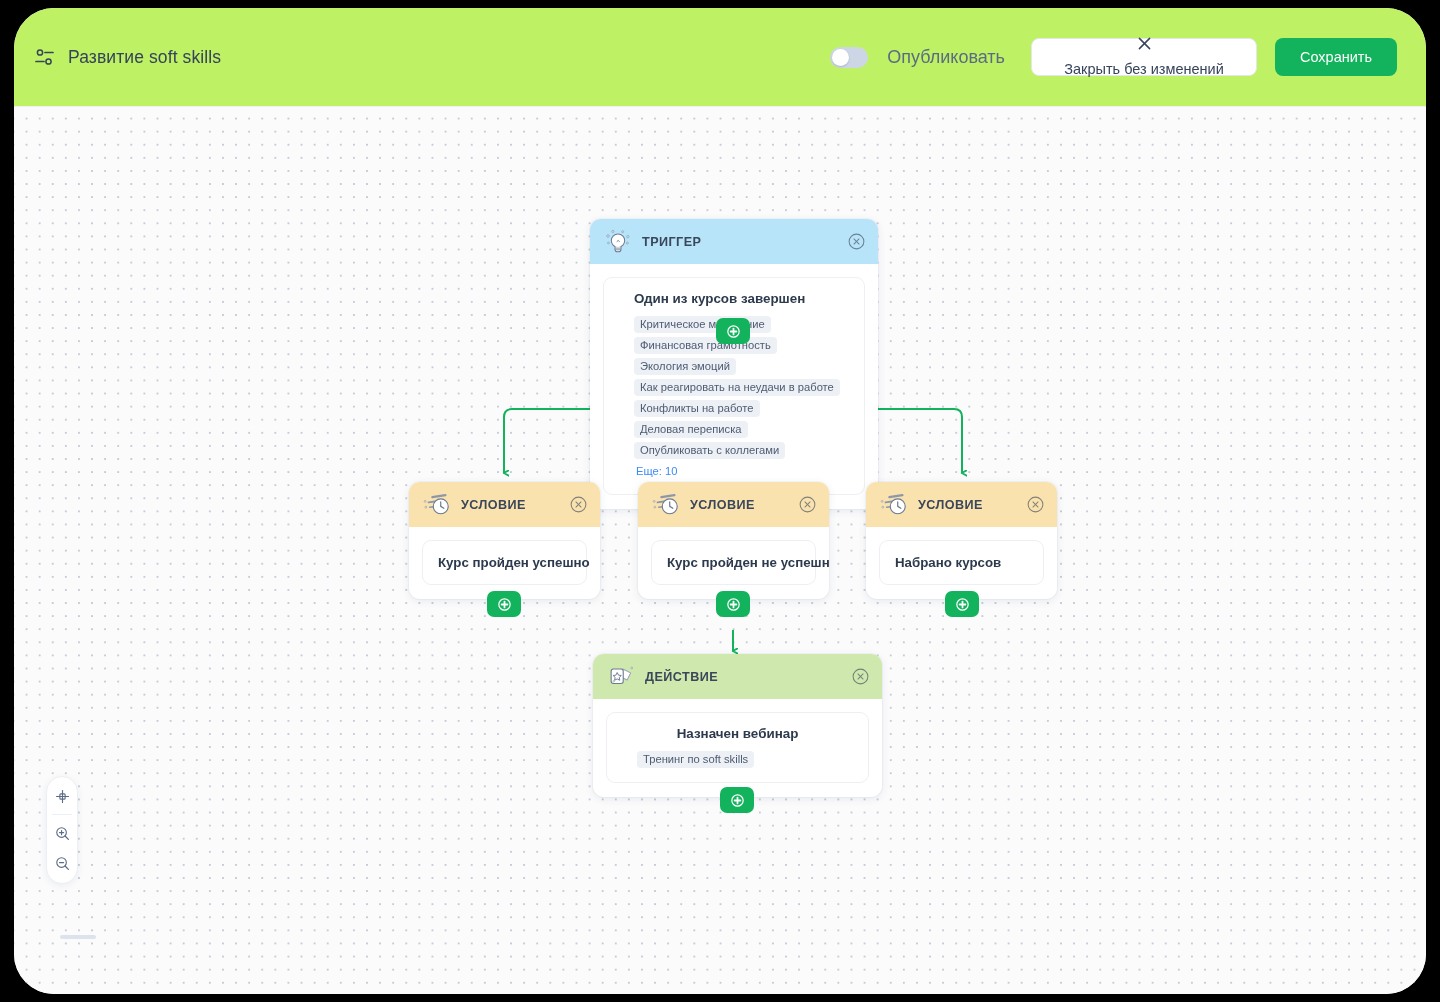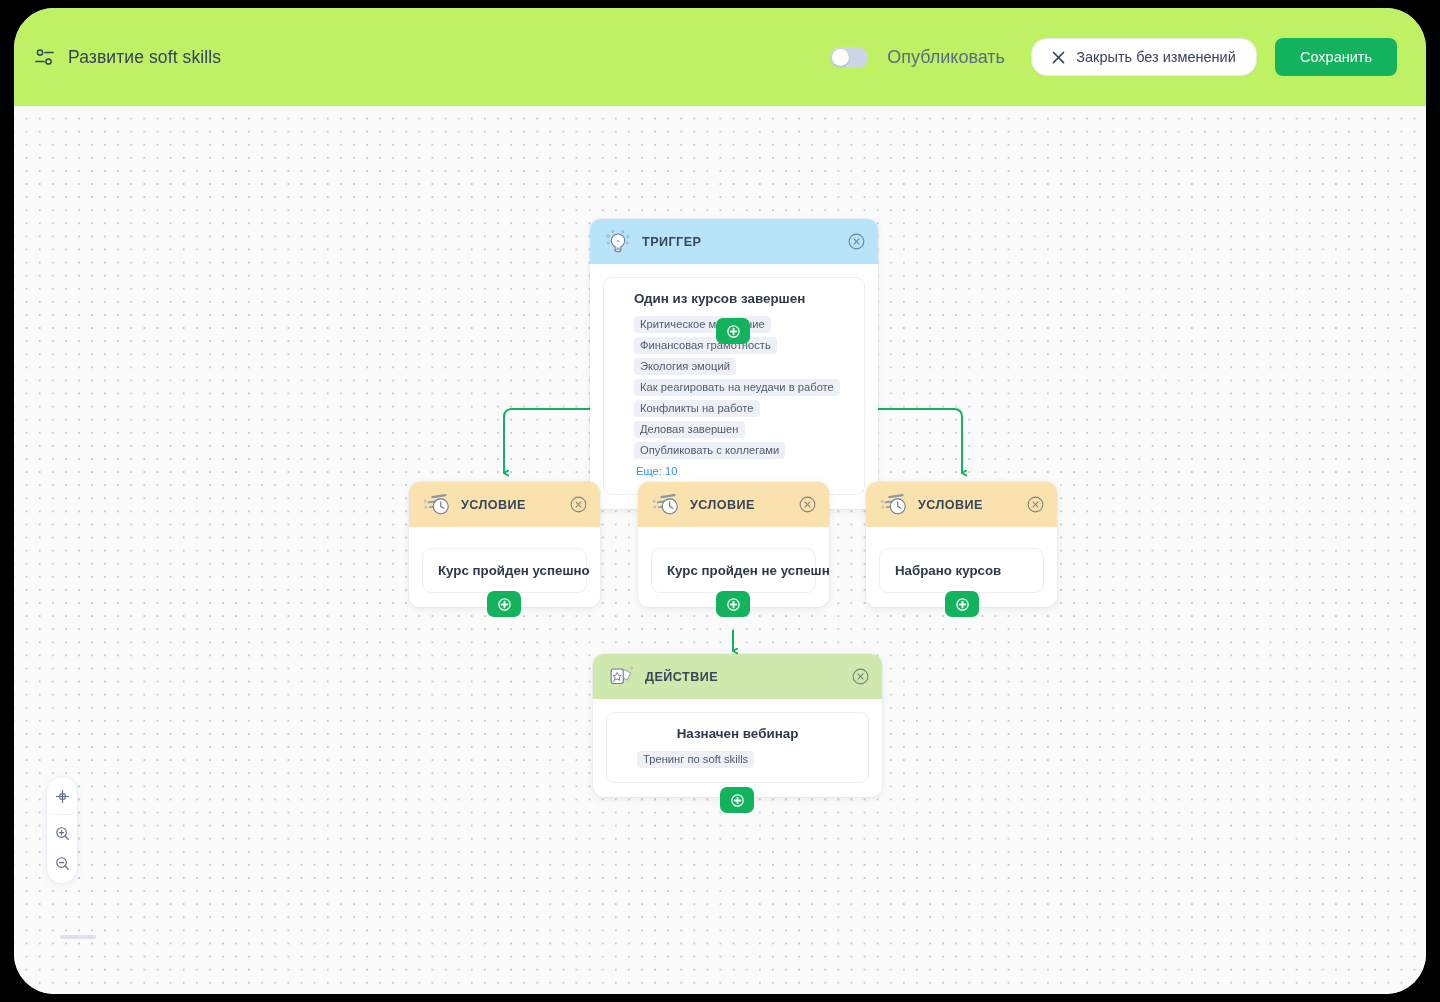--- a/index.html
+++ b/index.html
@@ -89,30 +89,31 @@
     white-space: nowrap;
     margin-left: 8px;
   }
 
   .btn-close {
     height: 38px;
     min-width: 226px;
     padding: 0 18px;
     background: #ffffff;
     border: 1px solid #e2e7ef;
-    border-radius: 16px;
+    border-radius: 8px;
     display: flex;
     align-items: center;
     justify-content: center;
     gap: 11px;
     font-size: 14.5px;
     color: #36435a;
     cursor: pointer;
     white-space: nowrap;
     margin-right: 18px;
+    flex-direction: column;
   }
   .x-icon { width: 13px; height: 13px; display: block; flex: none; }
 
   .btn-save {
     height: 38px;
     min-width: 122px;
     padding: 0 20px;
     background: #12b35c;
     border: none;
     border-radius: 8px;
@@ -177,21 +178,21 @@
   }
 
   .node-body { padding: 13px 13px 14px; }
 
   .inner-card {
     background: #ffffff;
     border: 1px solid #edeff3;
     border-radius: 9px;
     padding: 13px 30px 14px;
   }
-  .inner-card.plain { padding: 14px 15px; margin-top: 8px; }
+  .inner-card.plain { padding: 14px 15px; }
 
   .inner-title {
     font-size: 13.4px;
     font-weight: bold;
     color: #2d3a4d;
     margin-bottom: 10px;
   }
 
   .chips { display: flex; flex-wrap: wrap; gap: 4px 5px; }
 
@@ -352,21 +353,21 @@
       </div>
       <div class="node-body">
         <div class="inner-card">
           <div class="inner-title">Один из курсов завершен</div>
           <div class="chips">
             <span class="chip">Критическое мышление</span>
             <span class="chip">Финансовая грамотность</span>
             <span class="chip">Экология эмоций</span>
             <span class="chip">Как реагировать на неудачи в работе</span>
             <span class="chip">Конфликты на работе</span>
-            <span class="chip">Деловая завершен</span>
+            <span class="chip">Деловая переписка</span>
             <span class="chip">Опубликовать с коллегами</span>
             <span class="chip more">Еще: 10</span>
           </div>
         </div>
       </div>
     </div>
 
     <div class="plus-btn" style="left:702px; top:211px;">
       <svg class="plus-glyph" viewBox="0 0 14 14">
         <circle cx="7" cy="7" r="6.1" fill="none" stroke="#ffffff" stroke-width="1.3"></circle>

